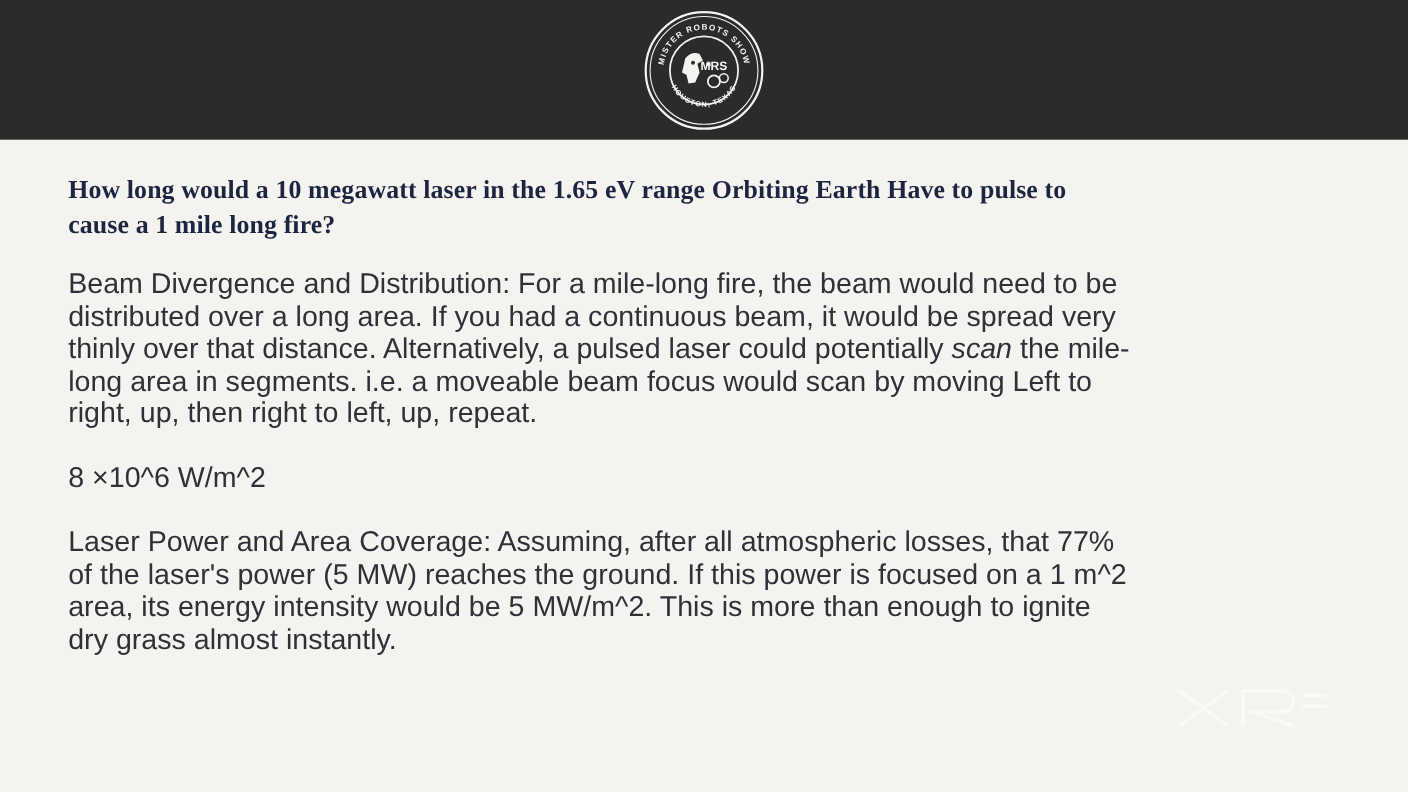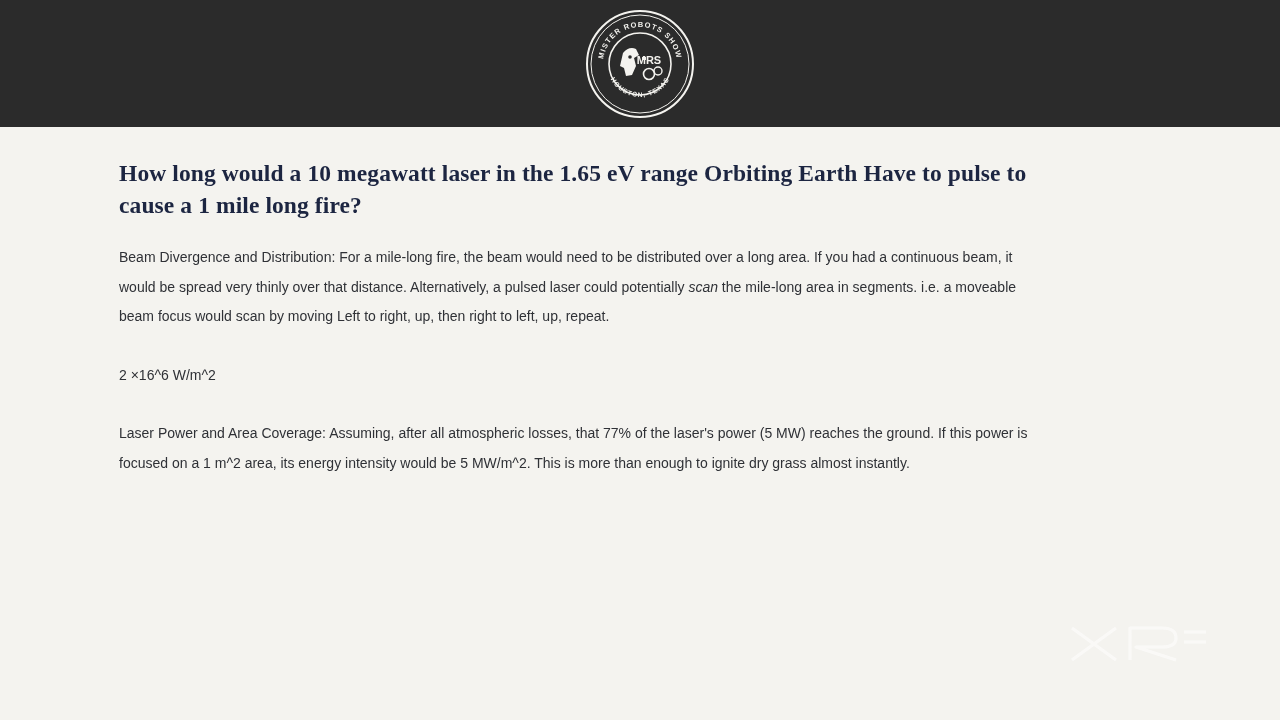--- a/index.html
+++ b/index.html
@@ -29,37 +29,37 @@
     width: 110px;
     height: 110px;
     display: flex;
     align-items: center;
     justify-content: center;
   }
   .logo-svg { display: block; }
 
   
   .article {
-    padding: 30px 142px 0 119px;
+    padding: 30px 142px 0 62px;
     width: 1172px;
   }
   .article-title {
     font-family: "Liberation Serif", serif;
     font-weight: bold;
     color: #1c2541;
     font-size: 23.5px;
     line-height: 32px;
     letter-spacing: 0.1px;
     margin: 0 0 22px 0;
     max-width: 995px;
   }
   .para {
     font-family: "Liberation Sans", sans-serif;
     color: #2f3136;
-    font-size: 14px;
+    font-size: 26px;
     line-height: 29.5px;
     margin: 0 0 29px 0;
     max-width: 1000px;
     font-weight: 400;
   }
   .para em { font-style: italic; }
 
   
   .watermark {
     position: absolute;
@@ -106,21 +106,21 @@
 
 <div class="article">
 
   <h1 class="article-title">How long would a 10 megawatt laser in the 1.65 eV range Orbiting Earth Have to pulse to cause a 1 mile long fire?</h1>
 
   <p class="para">
     <span>Beam Divergence and Distribution:</span><span> For a mile-long fire, the beam would need to be distributed over a long area. If you had a continuous beam, it would be spread very thinly over that distance. Alternatively, a pulsed laser could potentially </span><em>scan</em><span> the mile-long area in segments. i.e. a moveable beam focus would scan by moving Left to right, up, then right to left, up, repeat.</span>
   </p>
 
 
-  <p class="para">2 ×16^6 W/m^2</p>
+  <p class="para">8 ×10^6 W/m^2</p>
 
 
   <p class="para">Laser Power and Area Coverage: Assuming, after all atmospheric losses, that 77% of the laser's power (5 MW) reaches the ground. If this power is focused on a 1 m^2 area, its energy intensity would be 5 MW/m^2. This is more than enough to ignite dry grass almost instantly.</p>
 
 </div>
 
 <div class="watermark">
   <svg width="150" height="48" viewBox="0 0 150 48">
     <g fill="none" stroke="#ffffff" stroke-width="3.2" stroke-linejoin="round">
       <path d="M8 8 L30 24 L8 40 M52 8 L30 24 L52 40"></path>

